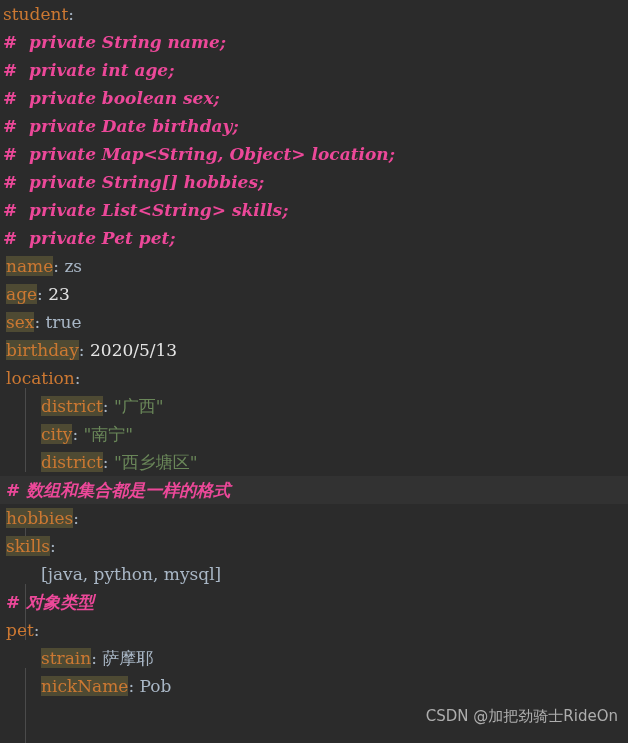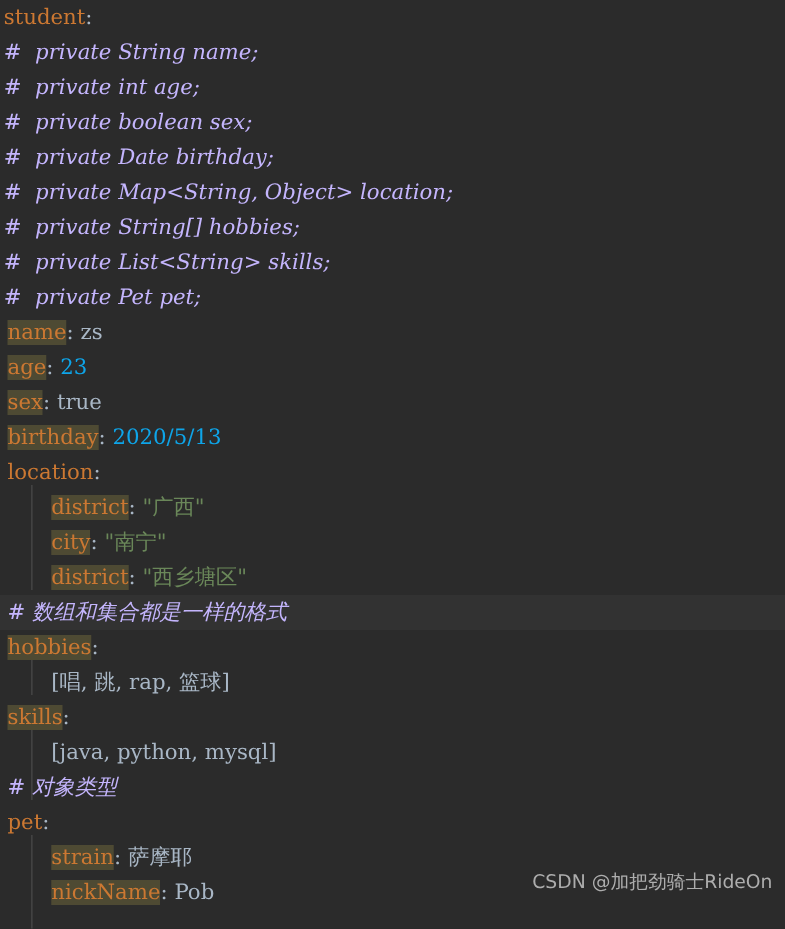--- a/index.html
+++ b/index.html
@@ -25,54 +25,55 @@
     line-height: 28px;
     white-space: pre;
     font-size: 17px;
     padding-left: 3px;
     box-sizing: border-box;
   }
   .line.current {
     background: #323232;
   }
   .comment {
-    color: #c4b5fd;
+    color: #ec4899;
     font-style: italic;
     font-family: "DejaVu Serif", "Liberation Serif", serif;
+    font-weight: bold;
   }
   .key {
     color: #cc7832;
   }
   .key.hl {
     background: #4e4a33;
   }
   .punct {
     color: #a9b7c6;
   }
   .val {
     color: #a9b7c6;
   }
   .val.num {
-    color: #0ea5e9;
+    color: #e5e5e5;
   }
   .val.str {
     color: #6a8759;
   }
   .ind1 { padding-left: 6px; }
   .ind2 { padding-left: 41px; }
   .guide {
     position: absolute;
     width: 1px;
     background: #4b4b4b;
     left: 25px;
   }
   #watermark {
     position: absolute;
     right: 10px;
-    bottom: 28px;
+    bottom: 17px;
     color: #b9b9b9;
     font-size: 15px;
     font-family: "DejaVu Sans", "Liberation Sans", sans-serif;
     opacity: 0.92;
     white-space: pre;
   }
 </style>
 </head>
 <body>
 
@@ -108,21 +109,20 @@
   <div class="line ind2"><span class="key hl">district</span><span class="punct">:</span><span class="val str"> <span>"广西"</span></span></div>
 
   <div class="line ind2"><span class="key hl">city</span><span class="punct">:</span><span class="val str"> <span>"南宁"</span></span></div>
 
   <div class="line ind2"><span class="key hl">district</span><span class="punct">:</span><span class="val str"> <span>"西乡塘区"</span></span></div>
 
   <div class="line current ind1"><span class="comment"># 数组和集合都是一样的格式</span></div>
 
   <div class="line ind1"><span class="key hl">hobbies</span><span class="punct">:</span></div>
 
-  <div class="line ind2"><span class="val">[唱, 跳, rap, 篮球]</span></div>
 
   <div class="line ind1"><span class="key hl">skills</span><span class="punct">:</span></div>
 
   <div class="line ind2"><span class="val">[java, python, mysql]</span></div>
 
   <div class="line ind1"><span class="comment"># 对象类型</span></div>
 
   <div class="line ind1"><span class="key">pet</span><span class="punct">:</span></div>
 
   <div class="line ind2"><span class="key hl">strain</span><span class="punct">:</span><span class="val"> <span>萨摩耶</span></span></div>

